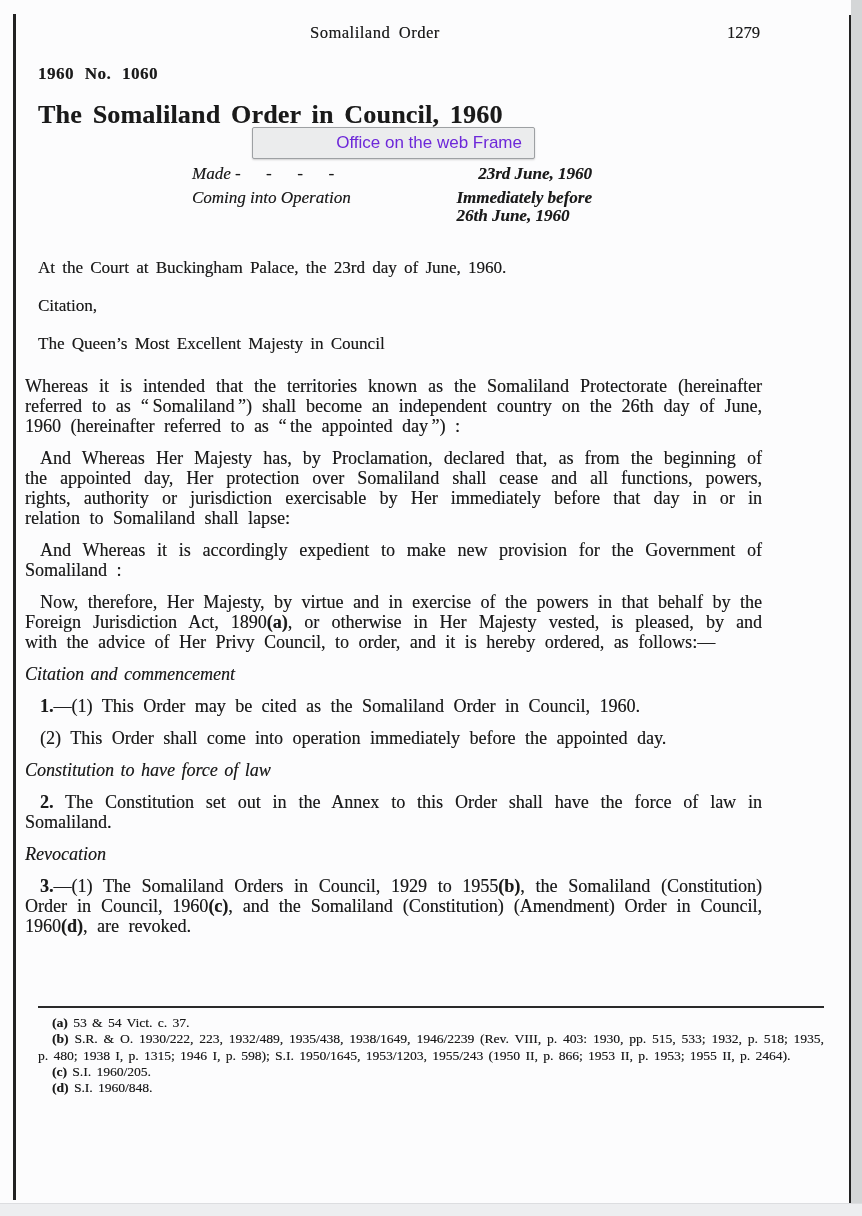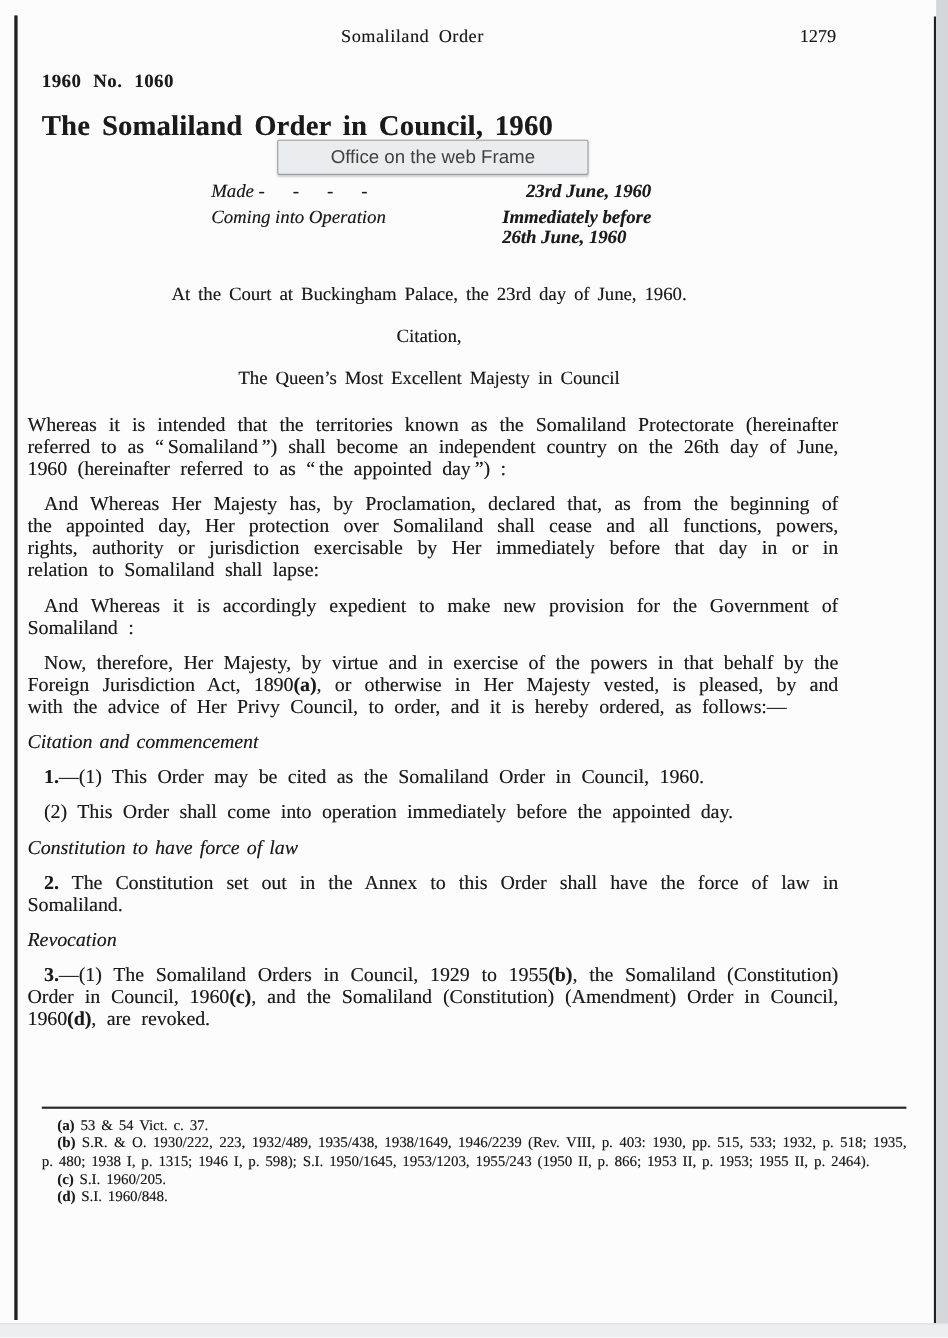--- a/index.html
+++ b/index.html
@@ -29,29 +29,29 @@
   .orderno{position:absolute;left:38px;top:64px;width:704px;
     font-weight:bold;font-size:17px;letter-spacing:0.5px;word-spacing:6px;}
 
   .doc-title{position:absolute;left:38px;top:100px;width:634px;text-align:left;
     font-weight:bold;font-size:26px;letter-spacing:0.2px;word-spacing:4px;}
 
   .tooltip{position:absolute;left:252px;top:127px;width:257px;height:22px;
     background:#ebeced;border:1px solid #9da0a3;border-radius:2px;
     box-shadow:0 1px 2px rgba(0,0,0,0.18);
     font-family:"Liberation Sans","DejaVu Sans",sans-serif;
-    font-size:17px;line-height:22px;color:#404040;text-align:center;
+    font-size:17px;line-height:22px;color:#6d28d9;text-align:right;
     padding:4px 12px;z-index:5;text-shadow:none;}
 
   .dates{position:absolute;left:192px;top:162px;width:400px;font-style:italic;font-size:17px;}
   .d-row{display:flex;justify-content:space-between;line-height:24px;}
   .d-val{text-align:left;font-weight:bold;}
   .d-val2{display:block;line-height:17px;margin-top:-3px;}
 
-  .center-line{position:absolute;left:38px;width:704px;text-align:center;font-size:17px;word-spacing:3px;}
+  .center-line{position:absolute;left:38px;width:704px;text-align:left;font-size:17px;word-spacing:3px;}
   .court-line{top:258px;}
   .present-line{top:296px;}
   .majesty-line{top:334px;}
 
   .bodytext{position:absolute;left:25px;top:376px;width:737px;
     font-size:18px;line-height:20px;text-align:justify;word-spacing:5px;}
   .bodytext p{margin:0 0 12px 0;}
   .bodytext p.indent{text-indent:15px;}
   .side-head{font-style:italic;margin:13px 0 0 0;word-spacing:2px;}
   .marker{font-weight:bold;}

